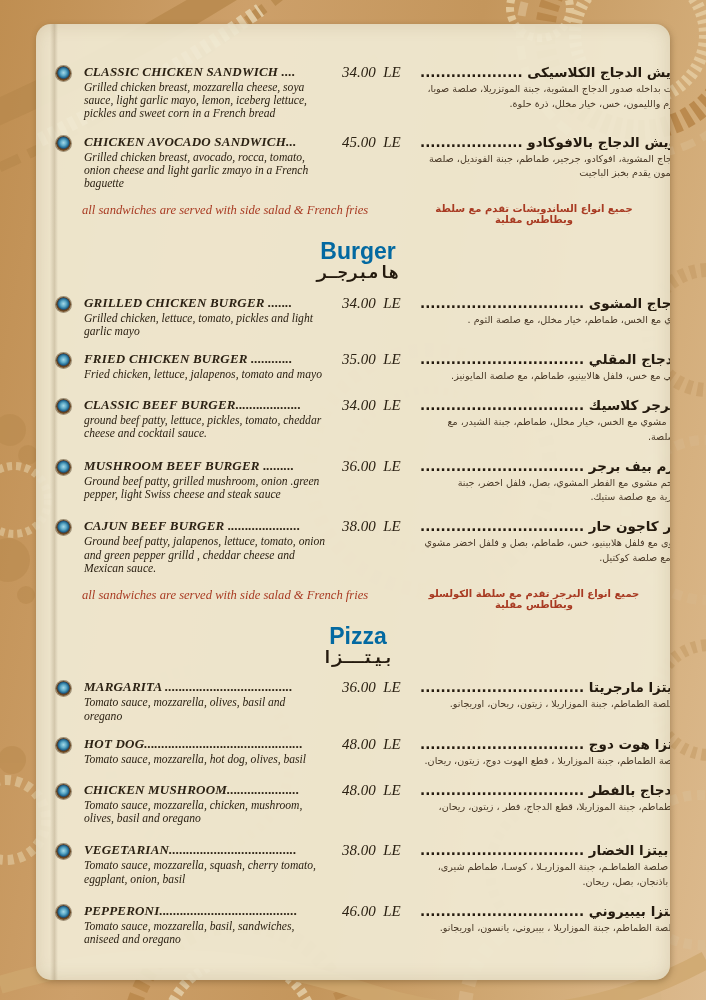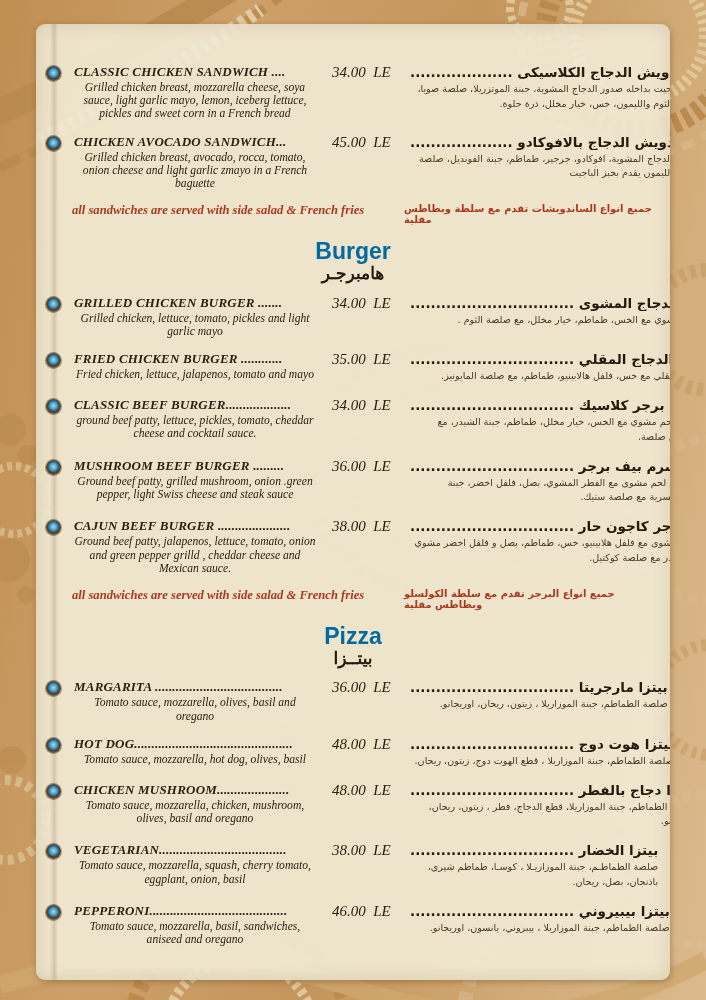--- a/index.html
+++ b/index.html
@@ -3,43 +3,43 @@
 <meta charset="utf-8">
 <style>
   html,body{margin:0;padding:0;}
   body{width:706px;height:1000px;overflow:hidden;background:#8a6a42;}
   .page{position:relative;width:706px;height:1000px;overflow:hidden;
         background:linear-gradient(100deg,#bf8e51 0%,#cda06a 28%,#c4965c 55%,#d2ab77 80%,#dcba8e 100%);
         font-family:"Liberation Serif", serif;}
   .ornaments{position:absolute;inset:0;z-index:0;}
   .panel{position:absolute;left:36px;right:36px;top:24px;bottom:20px;z-index:1;
          background:rgba(240,233,211,0.93);
-         border-radius:9px;
+         border-radius:15px;
          box-shadow:inset 0 0 18px rgba(120,90,40,.18), 1px 2px 6px rgba(80,55,20,.35);
-         padding:40px 10px 10px 10px;box-sizing:border-box;overflow:hidden;}
+         padding:40px 10px 10px 20px;box-sizing:border-box;overflow:hidden;}
   .spine{position:absolute;left:14px;top:0;bottom:0;width:8px;z-index:2;
          background:linear-gradient(90deg,rgba(90,65,30,0) 0%,rgba(90,65,30,.18) 55%,rgba(90,65,30,0) 100%);}
   .row{display:grid;grid-template-columns:26px 242px 90px 1fr;column-gap:2px;
        margin-bottom:13px;position:relative;z-index:3;}
   .bullet{width:15px;height:15px;border-radius:50%;margin-top:2px;justify-self:start;
           background:radial-gradient(circle at 50% 45%, #a7d8e6 0%, #5ca9c6 26%, #226a92 46%, #2d4a63 52%, #5d3f1f 58%, #8a5f33 80%, #472d10 100%);
           box-shadow:0 0 0 1px rgba(60,40,15,.45);}
   .en-name{font-weight:700;font-style:italic;font-size:13px;color:#2c2214;letter-spacing:.2px;white-space:nowrap;overflow:hidden;}
-  .en-desc{font-style:italic;font-size:11.6px;line-height:1.14;color:#2c2214;margin-top:1px;text-align:center;}
+  .en-desc{font-style:italic;font-size:11.6px;line-height:1.14;color:#2c2214;margin-top:1px;}
   .price{font-style:italic;font-size:15px;color:#2c2214;white-space:nowrap;padding-left:14px;}
   .ar{direction:rtl;text-align:right;padding-right:6px;font-family:"DejaVu Sans", sans-serif;}
   .ar-name{font-weight:700;font-size:13.5px;color:#241a0e;white-space:nowrap;overflow:hidden;}
   .ar-desc{font-size:9.6px;line-height:1.55;color:#463624;margin-top:2px;}
   .note-row{display:grid;grid-template-columns:26px 332px 1fr;margin:2px 0 14px;position:relative;z-index:3;}
-  .note-en{grid-column:2;font-style:italic;font-weight:700;font-size:12.6px;color:#a83a22;}
-  .note-ar{grid-column:3;direction:rtl;text-align:left;padding-right:6px;
+  .note-en{grid-column:2;font-style:italic;font-weight:400;font-size:12.6px;color:#a83a22;}
+  .note-ar{grid-column:3;direction:rtl;text-align:center;padding-right:6px;
            font-family:"DejaVu Sans", sans-serif;font-weight:700;font-size:10px;color:#a83a22;}
   .section-header{text-align:center;margin:4px 0 10px;position:relative;z-index:3;}
   .header-en{font-family:"Liberation Sans", sans-serif;font-weight:700;font-size:23px;color:#0369a1;line-height:1.05;}
-  .header-ar{font-family:Liberation Sans, sans-serif;font-weight:700;font-size:17px;color:#241a0e;line-height:1.25;}
+  .header-ar{font-family:Liberation Mono, monospace;font-weight:700;font-size:17px;color:#241a0e;line-height:1.25;}
 </style>
 </head>
 <body>
 
 <div class="page">
 
   <svg class="ornaments" width="706" height="1000" viewBox="0 0 706 1000" aria-hidden="true">
 
     <g stroke="#b98a4e" fill="none" opacity="0.85">
       <path d="M-20,120 Q120,60 260,-30" stroke-width="26"></path>

